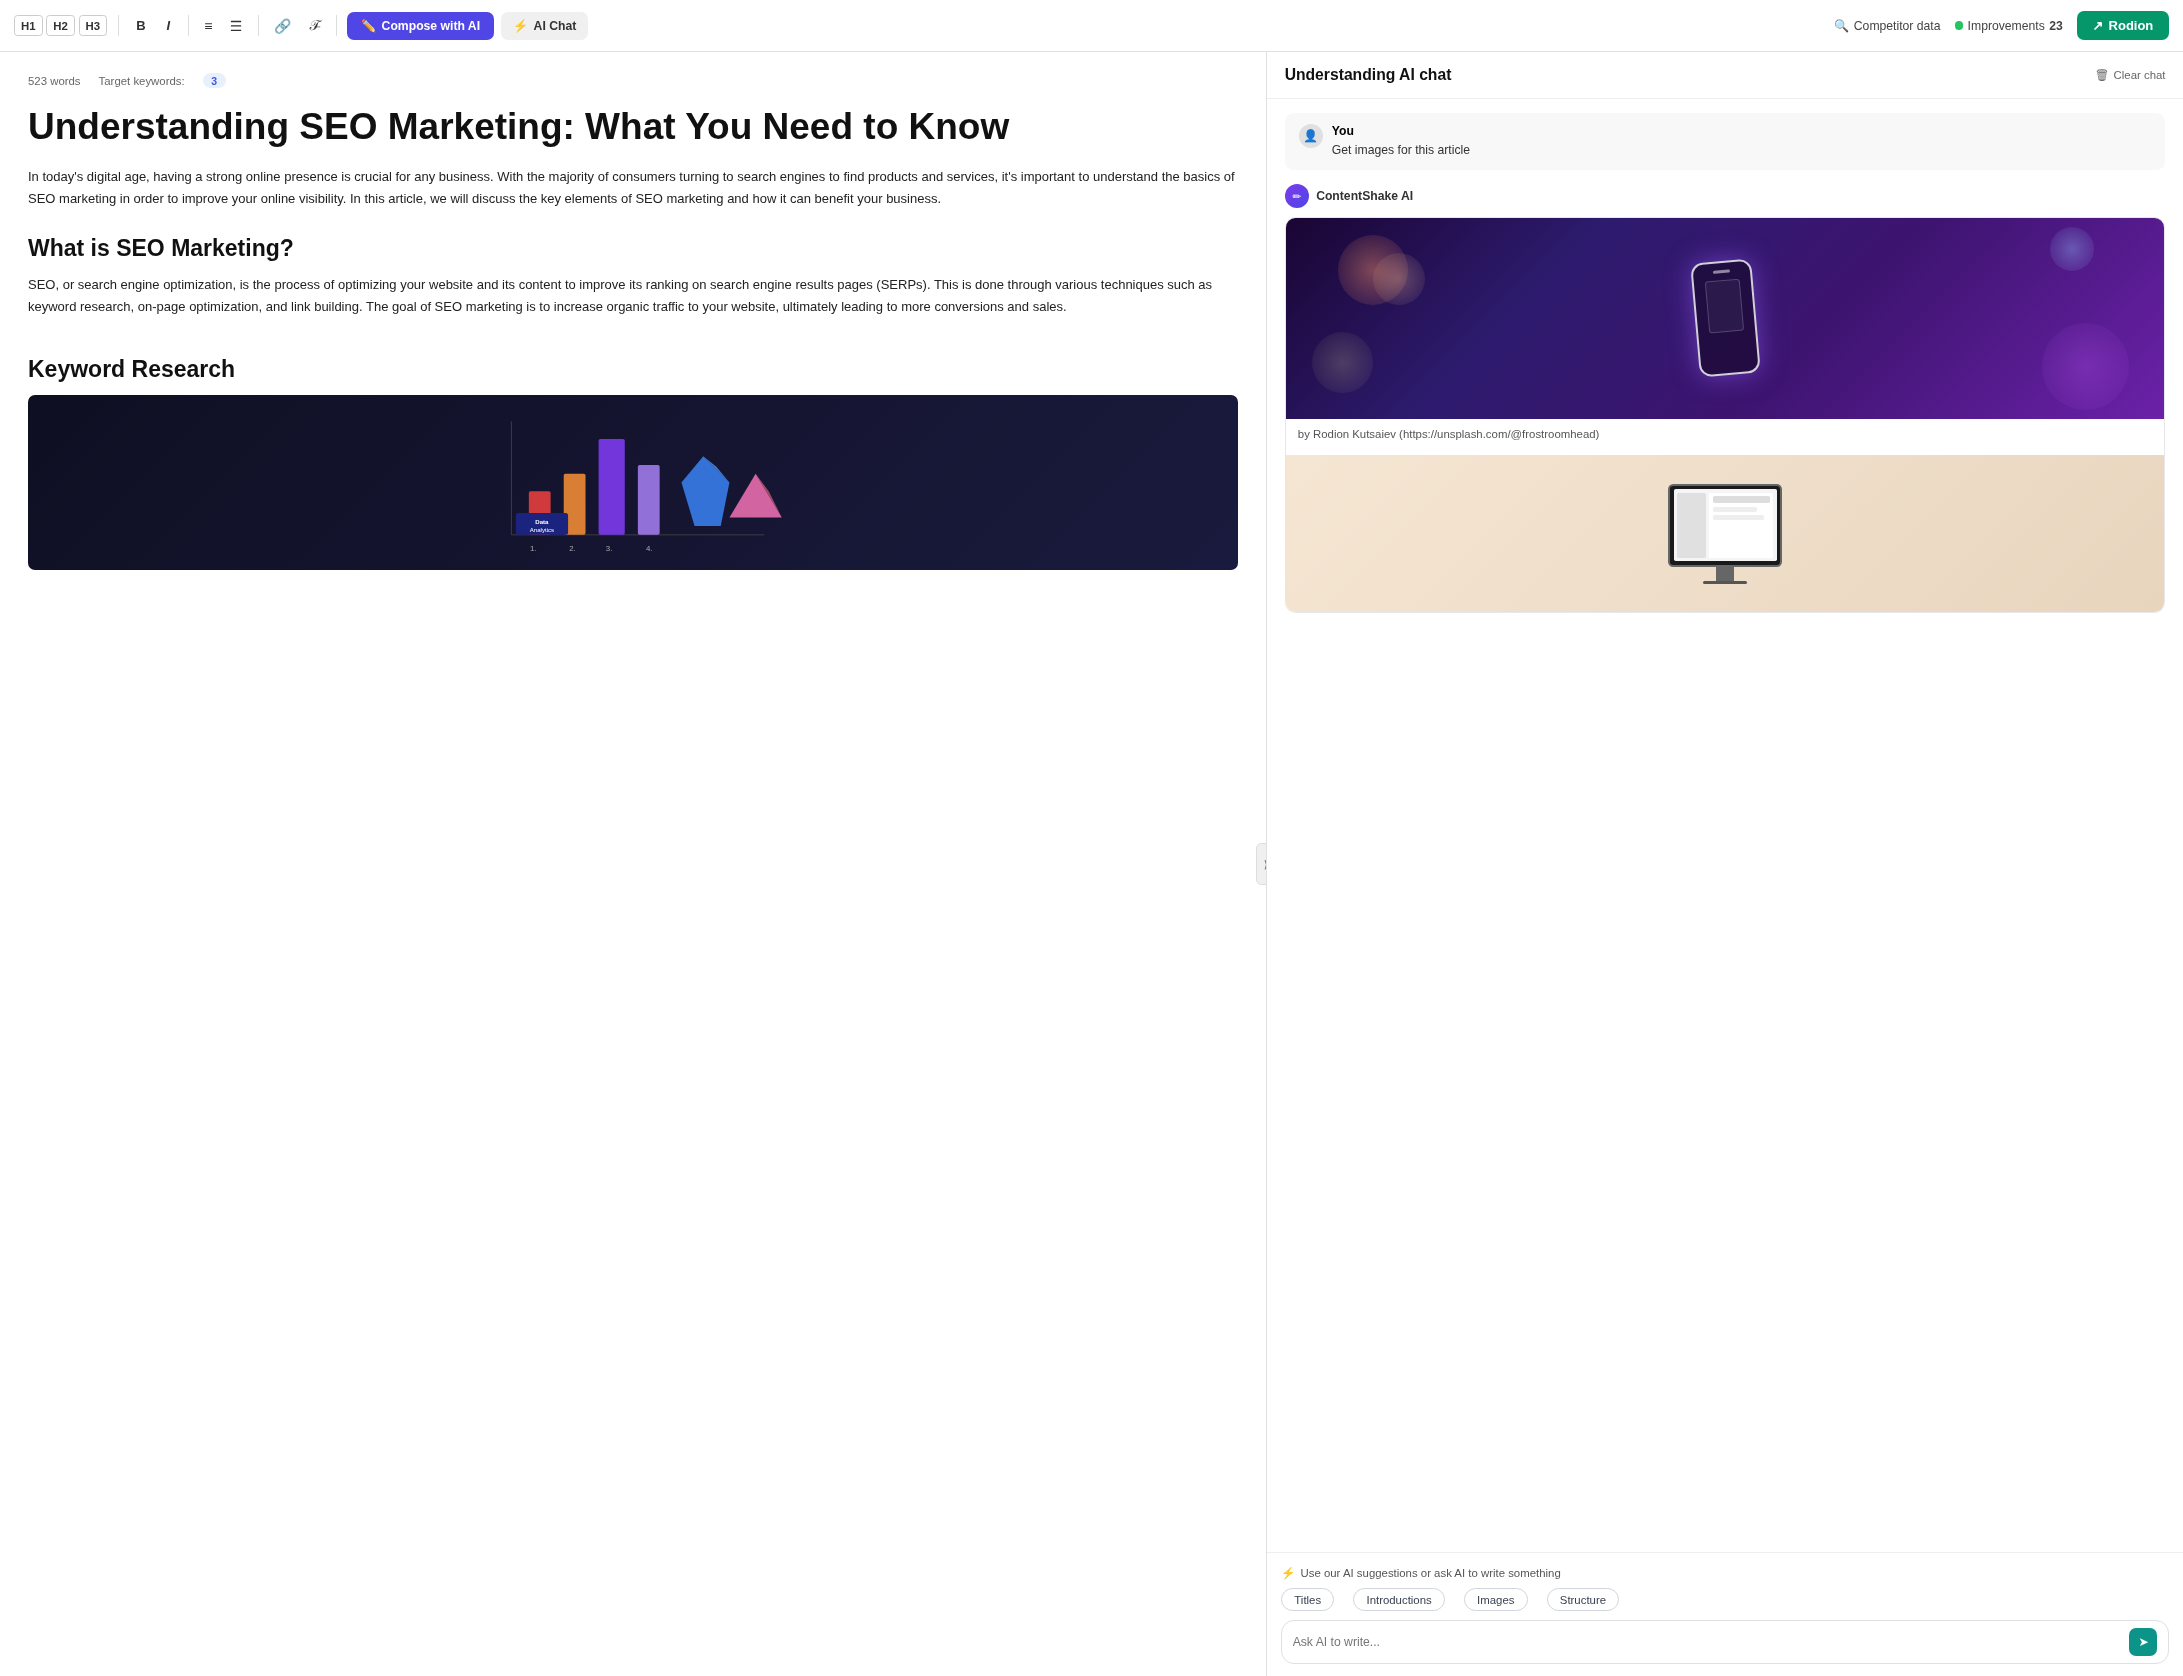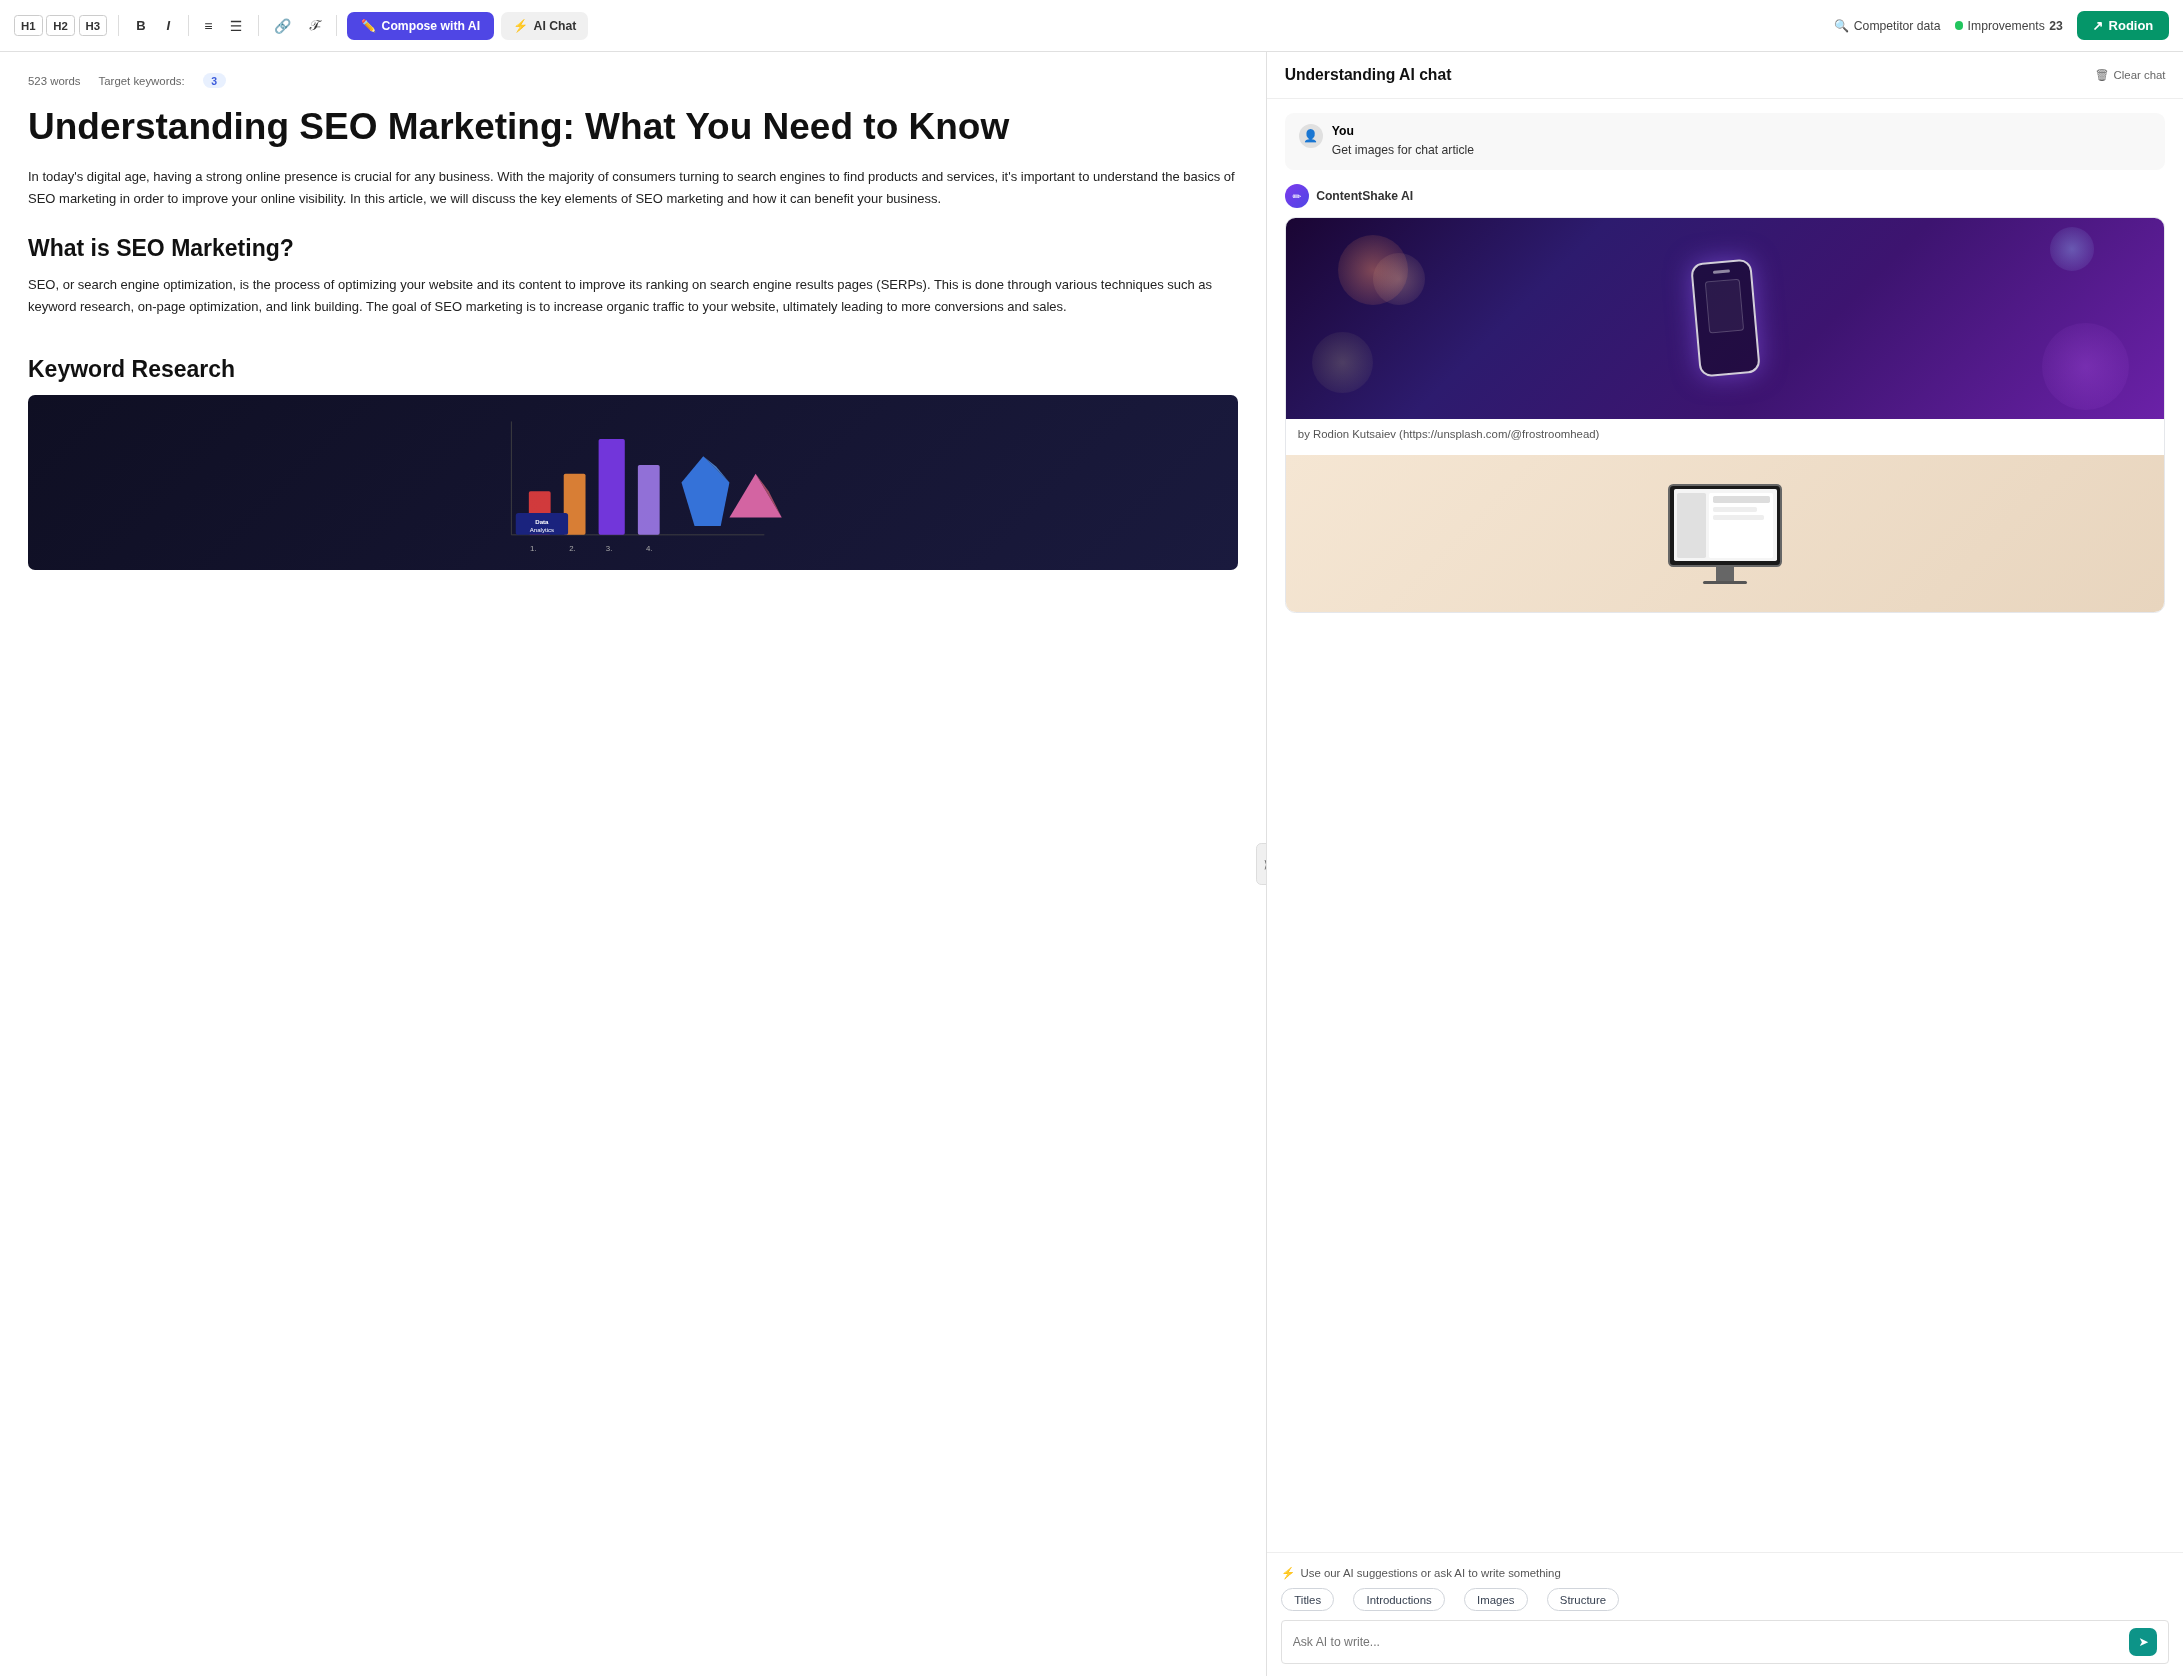--- a/index.html
+++ b/index.html
@@ -370,21 +370,21 @@
       font-size: 11.4px;
       color: #374151;
       background: #fff;
       cursor: pointer;
     }
     .chat-input-row {
       display: flex;
       align-items: center;
       gap: 7px;
       border: 0.9px solid #e0e0e0;
-      border-radius: 4px;
+      border-radius: 13px;
       padding: 7px 10.5px;
     }
     .chat-input {
       flex: 1;
       border: none;
       outline: none;
       font-size: 12.2px;
       color: #555;
       background: none;
     }
@@ -514,21 +514,21 @@
     </div>
 
     <div class="chat-messages">
 
       <div class="user-message">
         <div class="user-avatar">
           <span>👤</span>
         </div>
         <div>
           <div class="user-msg-name">You</div>
-          <div class="user-msg-content">Get images for chat article</div>
+          <div class="user-msg-content">Get images for this article</div>
         </div>
       </div>
 
       <div class="ai-message">
         <div class="ai-msg-header">
           <div class="ai-avatar">
             <span>✏</span>
           </div>
           <span class="ai-name">ContentShake AI</span>
         </div>

